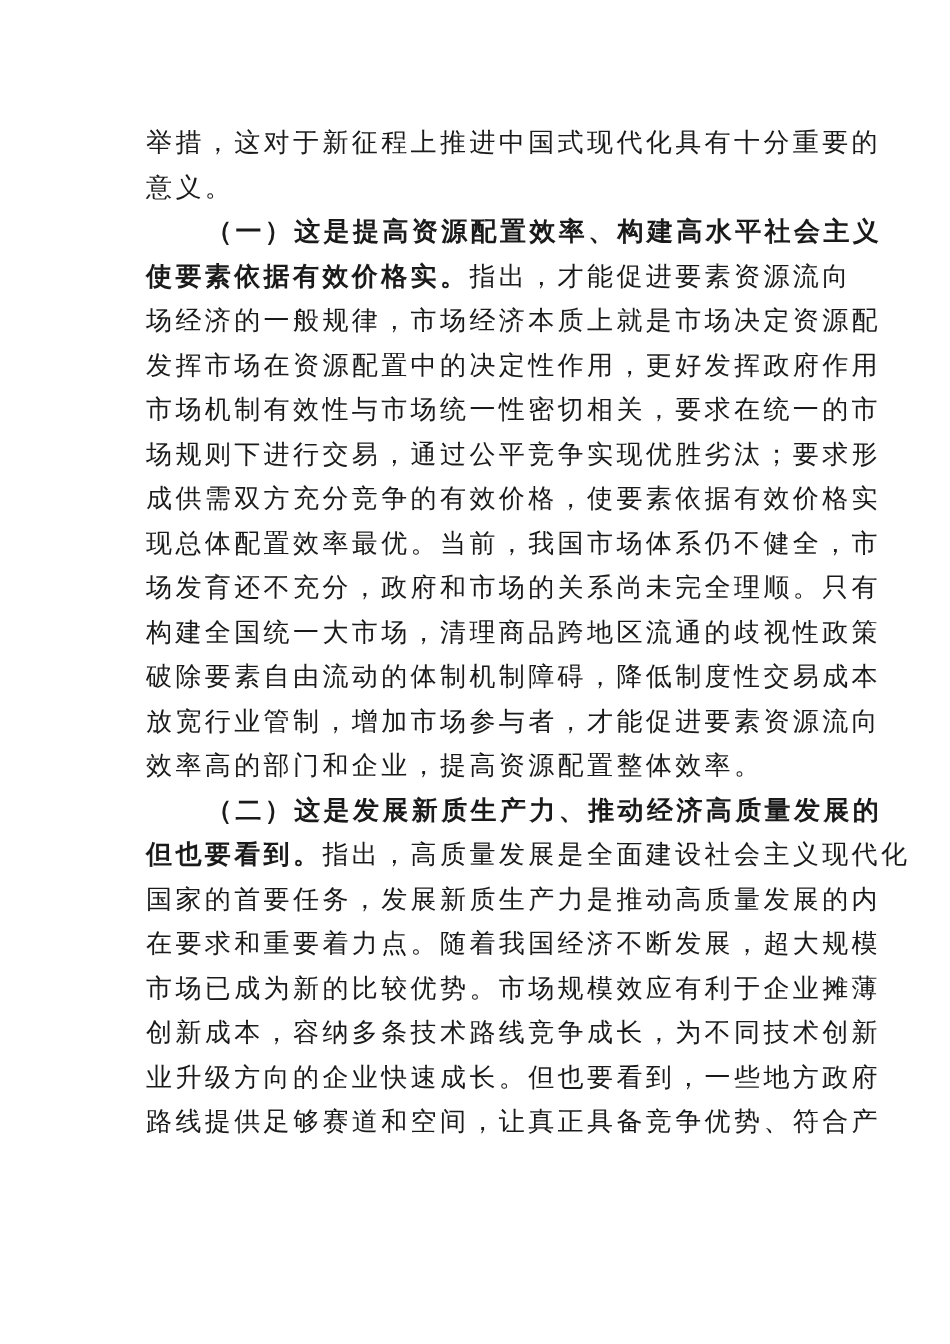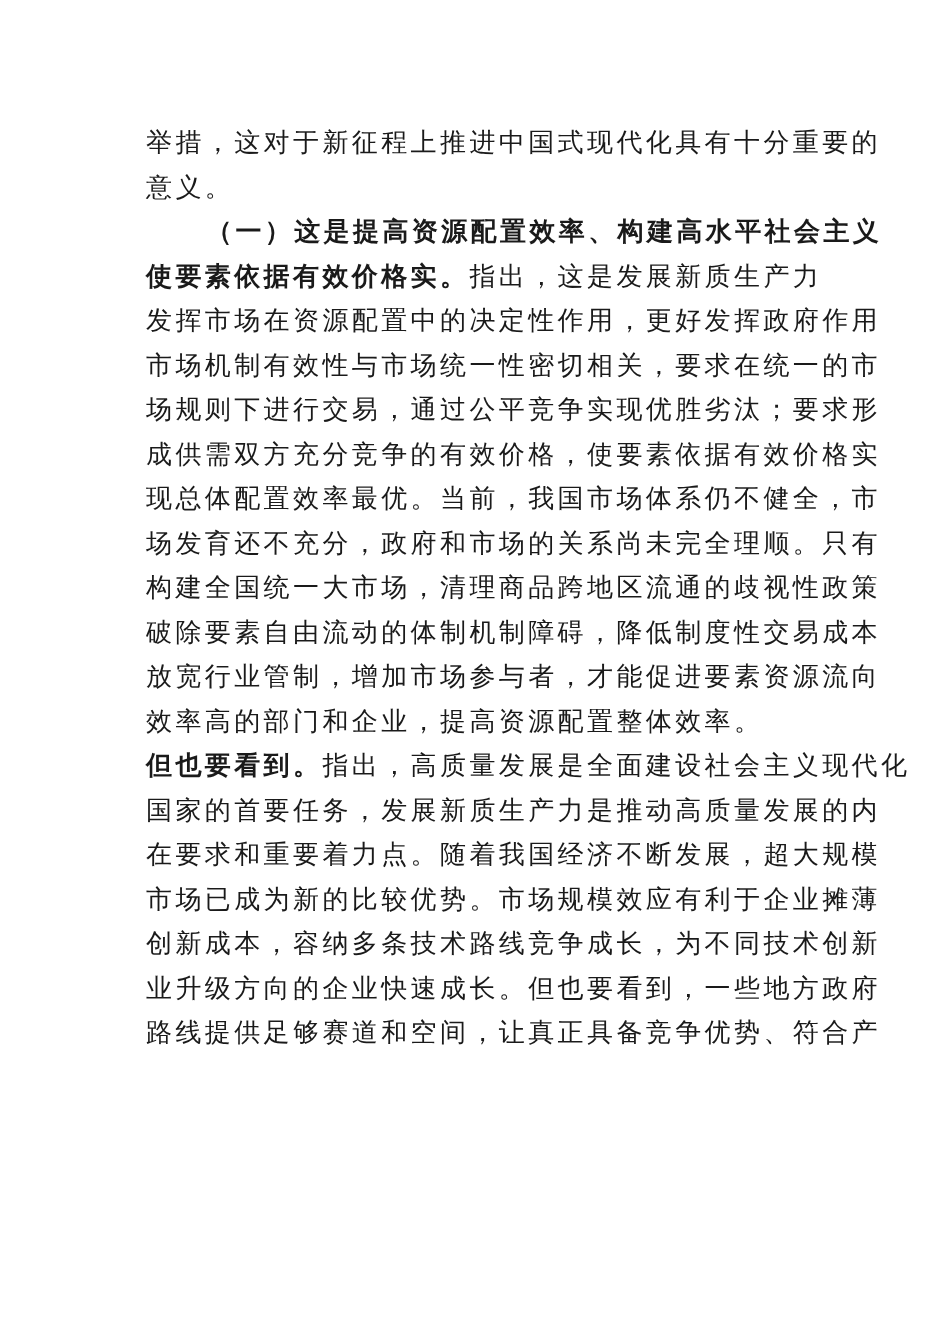--- a/index.html
+++ b/index.html
@@ -17,32 +17,34 @@
 </style>
 </head>
 <body>
 
 <div class="page">
 
   <div class="line">举措，这对于新征程上推进中国式现代化具有十分重要的</div>
   <div class="line last">意义。</div>
 
   <div class="line indent bold">（一）这是提高资源配置效率、构建高水平社会主义</div>
-  <div class="line"><span class="bold">使要素依据有效价格实。</span><span>指出，这是发展新质生产力</span></div>
+  <div class="line"><span class="bold">使要素依据有效价格实。</span><span>指出，才能促进要素资源流向</span></div>
+  <div class="line">场经济的一般规律，市场经济本质上就是市场决定资源配</div>
   <div class="line">发挥市场在资源配置中的决定性作用，更好发挥政府作用</div>
   <div class="line">市场机制有效性与市场统一性密切相关，要求在统一的市</div>
   <div class="line">场规则下进行交易，通过公平竞争实现优胜劣汰；要求形</div>
   <div class="line">成供需双方充分竞争的有效价格，使要素依据有效价格实</div>
   <div class="line">现总体配置效率最优。当前，我国市场体系仍不健全，市</div>
   <div class="line">场发育还不充分，政府和市场的关系尚未完全理顺。只有</div>
   <div class="line">构建全国统一大市场，清理商品跨地区流通的歧视性政策</div>
   <div class="line">破除要素自由流动的体制机制障碍，降低制度性交易成本</div>
   <div class="line">放宽行业管制，增加市场参与者，才能促进要素资源流向</div>
   <div class="line last">效率高的部门和企业，提高资源配置整体效率。</div>
 
+  <div class="line indent bold">（二）这是发展新质生产力、推动经济高质量发展的</div>
   <div class="line"><span class="bold">但也要看到。</span><span>指出，高质量发展是全面建设社会主义现代化</span></div>
   <div class="line">国家的首要任务，发展新质生产力是推动高质量发展的内</div>
   <div class="line">在要求和重要着力点。随着我国经济不断发展，超大规模</div>
   <div class="line">市场已成为新的比较优势。市场规模效应有利于企业摊薄</div>
   <div class="line">创新成本，容纳多条技术路线竞争成长，为不同技术创新</div>
   <div class="line">业升级方向的企业快速成长。但也要看到，一些地方政府</div>
   <div class="line">路线提供足够赛道和空间，让真正具备竞争优势、符合产</div>
 </div>
 
 </body></html>

